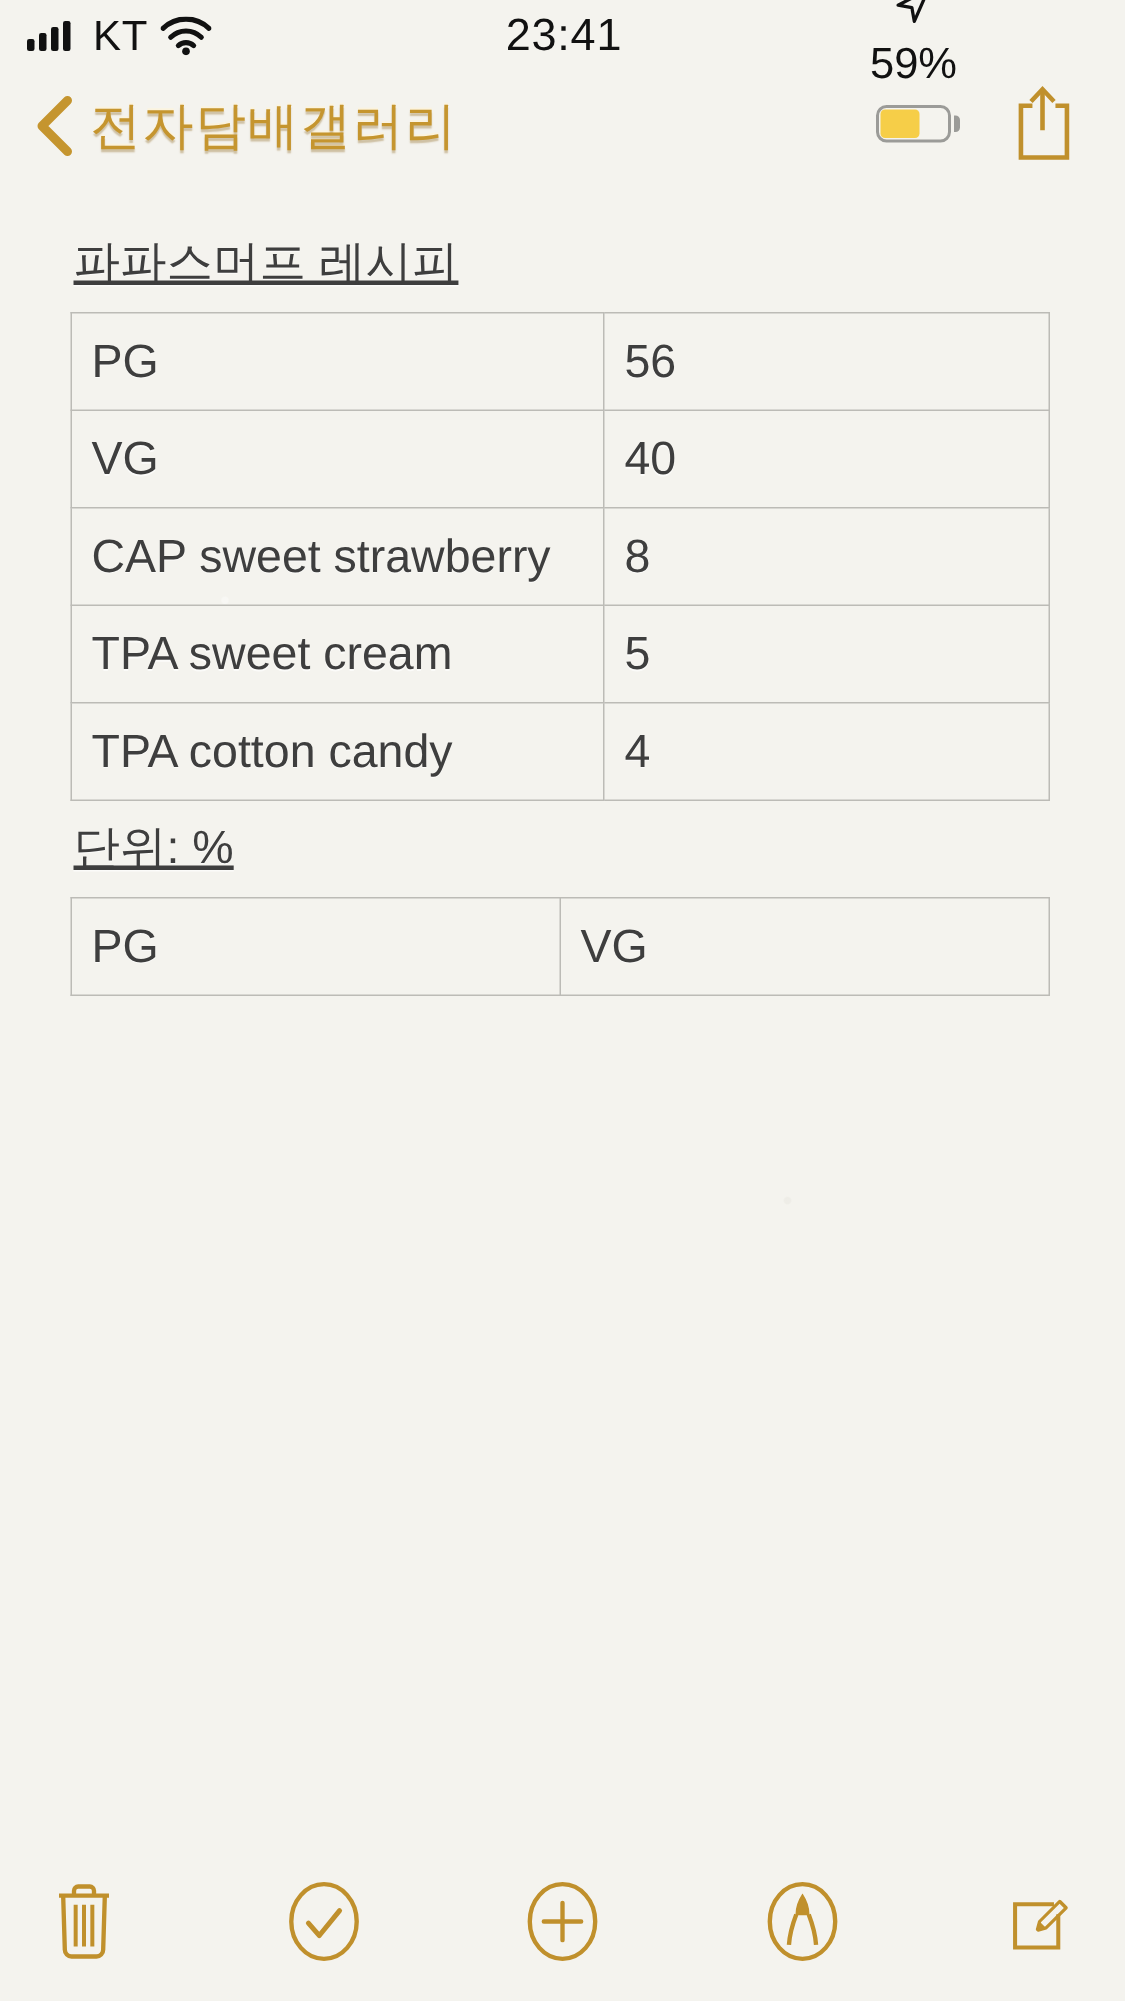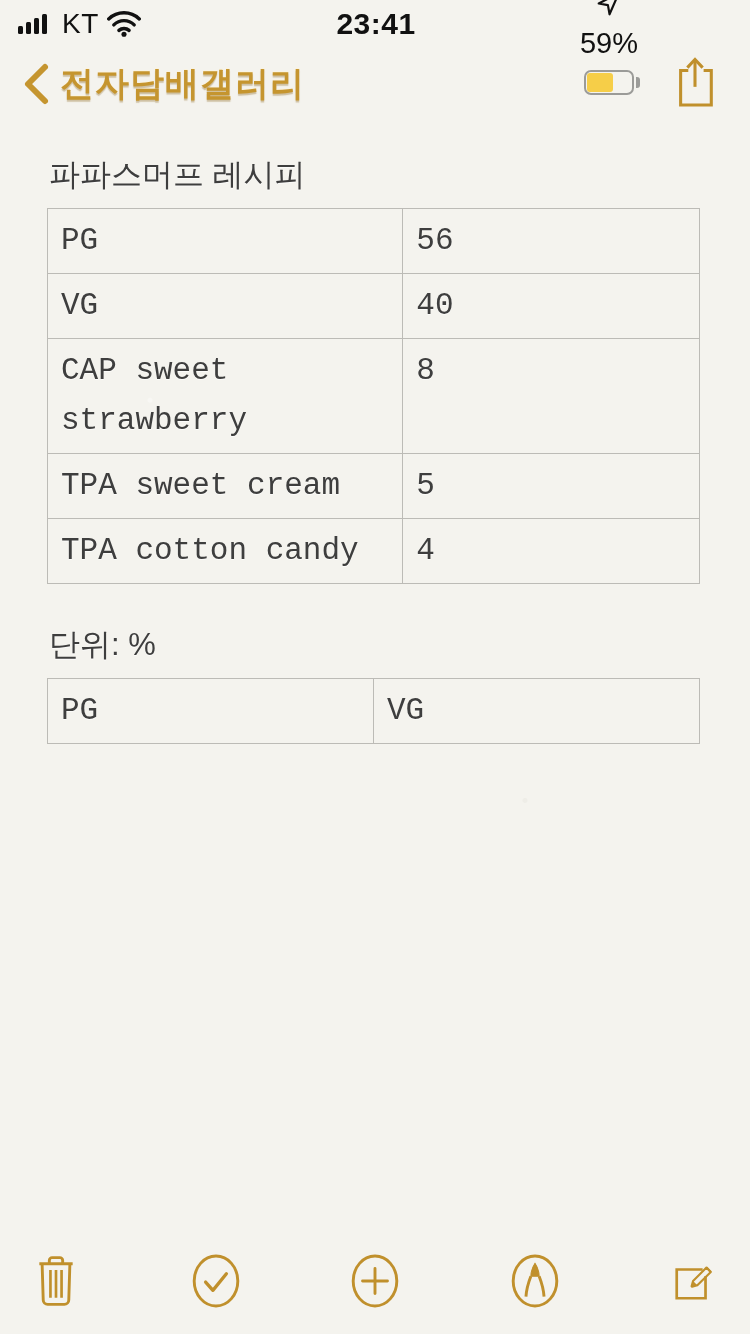--- a/index.html
+++ b/index.html
@@ -19,68 +19,67 @@
   }
 
   
   .statusbar {
     position:absolute; top:0; left:0; right:0; height:42px;
     display:flex; align-items:center; padding:6px 16px 0 18px;
     color:#111; font-size:29px;
   }
   .sb-left { display:flex; align-items:center; gap:8px; width:250px; }
   .sb-carrier { font-size:28px; letter-spacing:.5px; }
-  .sb-center { flex:1; text-align:center; font-weight:bold; font-size:30px; letter-spacing:.5px; }
+  .sb-center { flex:1; text-align:center; font-weight:normal; font-size:30px; letter-spacing:.5px; }
   .sb-right { display:flex; align-items:center; justify-content:flex-end; gap:10px; width:250px;flex-direction:column; }
   .sb-pct { font-size:29px; }
   .battery { position:relative; width:50px; height:25px; }
   .battery .shell { position:absolute; inset:0; border:2px solid #9b9b98; border-radius:7px; }
   .battery .fill { position:absolute; left:3px; top:3px; bottom:3px; width:26px; border-radius:3px; }
   .battery .tip { position:absolute; right:-6px; top:7px; width:4px; height:11px; background:#9b9b98; border-radius:0 3px 3px 0; }
 
   
   .navbar {
     position:absolute; top:42px; left:0; right:0; height:84px;
     display:flex; align-items:center; justify-content:space-between;
     padding:0 32px 0 22px;
   }
   .back-group { display:flex; align-items:center; gap:10px; cursor:pointer; }
   .back-label {
-    font-size:34px; font-weight:bold; color:#c5952f;
+    font-size:34px; font-weight:normal; color:#c5952f;
     text-shadow:0 2px 1px rgba(136,94,20,.35), 0 -1px 0 rgba(255,244,214,.6);
     letter-spacing:1px;
   }
   .share-btn { background:none; border:none; cursor:pointer; padding:0; }
 
   
   .note {
     position:absolute; top:126px; left:47px; right:50px;
     font-size:31px; line-height:50px; color:#3e3e3e;
     text-shadow:0 1px 0 rgba(255,255,255,.65);
   }
-  .note p { padding-left:2px; }
+  .note p { padding-left:2px;text-decoration:underline; }
   .note .block1 { margin-top:24px; }
   .note table {
     width:100%; border-collapse:collapse; table-layout:fixed;
     margin-top:8px;
-    font-family:Liberation Mono, monospace;
   }
   .note td {
     border:1px solid #bcbbb6;
     padding:7px 13px;
     vertical-align:top;
     line-height:50px;
   }
   .t-ml td { height:64px; }
   .t-ml col.c1 { width:54.5%; }
   .t-ml col.c2 { width:45.5%; }
   .t-pct { margin-top:12px; }
   .t-pct td { height:64px; }
   .t-pct col { width:50%; }
-  .unit-pct { margin-top:36px; }
+  .unit-pct { margin-top:6px; }
 
   
   .toolbar {
     position:absolute; left:0; right:0; bottom:0; height:92px;
     display:flex; align-items:center; justify-content:space-between;
     padding:0 30px 14px 30px;
   }
   .tb-btn { background:none; border:none; cursor:pointer; padding:0; width:52px; height:58px;
     display:flex; align-items:center; justify-content:center; }
 </style>

